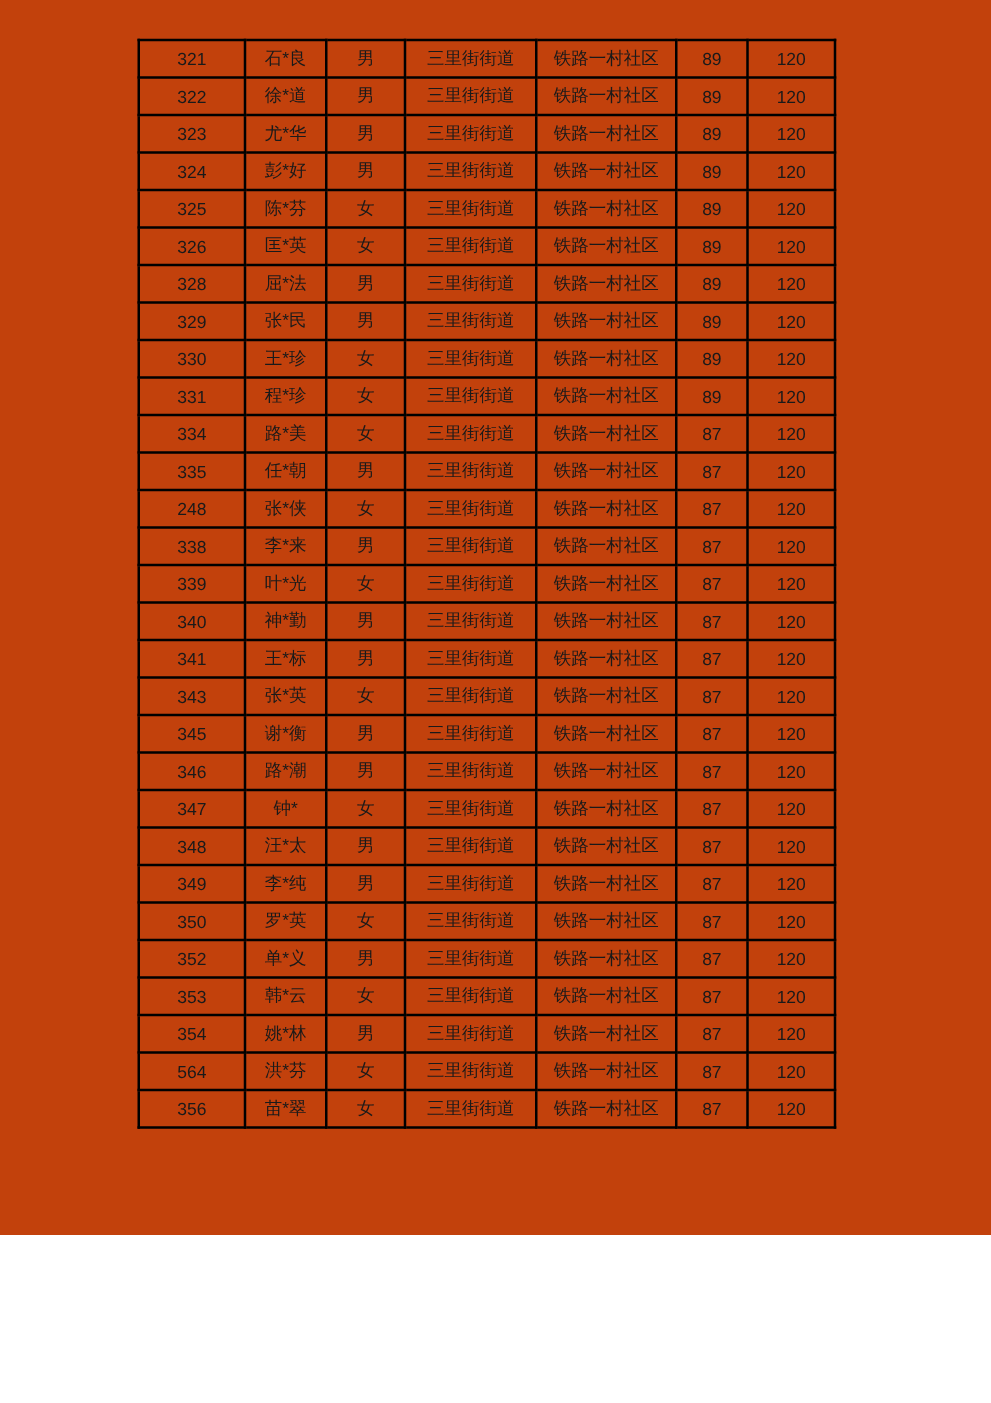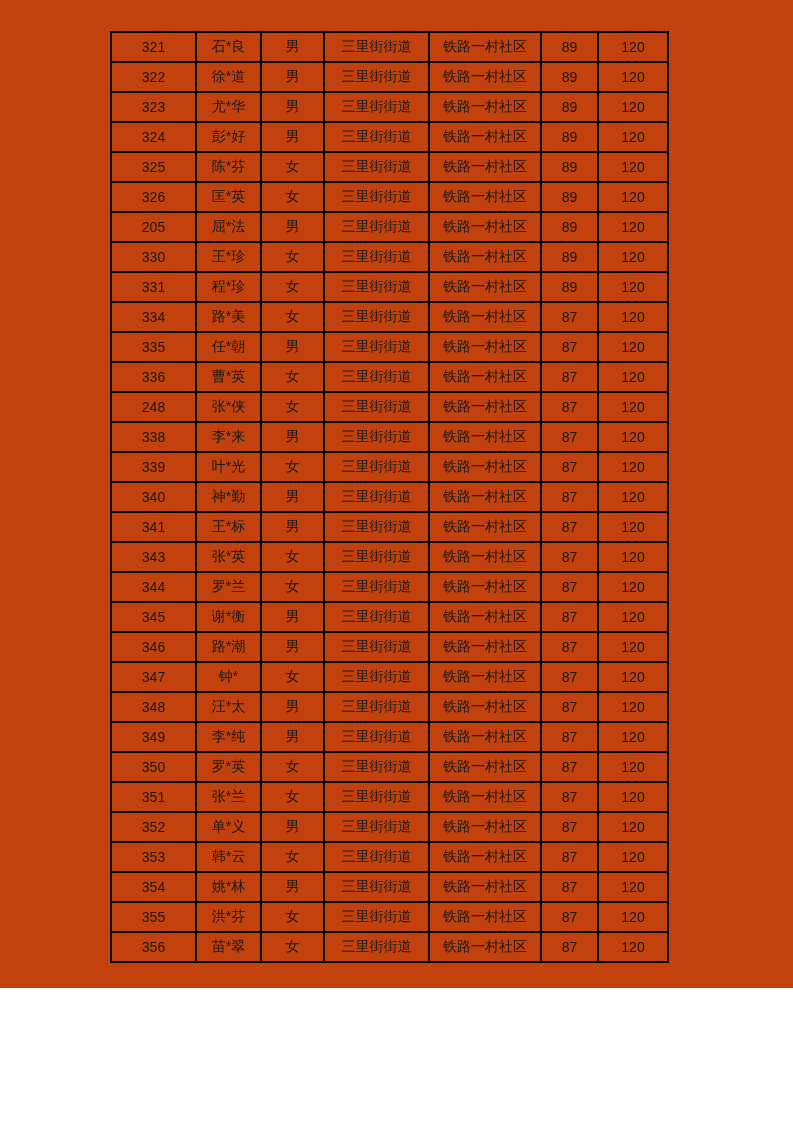--- a/index.html
+++ b/index.html
@@ -98,22 +98,31 @@
         <tr>
           <td>326</td>
           <td>匡*英</td>
           <td>女</td>
           <td>三里街街道</td>
           <td>铁路一村社区</td>
           <td>89</td>
           <td>120</td>
         </tr>
         <tr>
-          <td>205</td>
+          <td>328</td>
           <td>屈*法</td>
+          <td>男</td>
+          <td>三里街街道</td>
+          <td>铁路一村社区</td>
+          <td>89</td>
+          <td>120</td>
+        </tr>
+        <tr>
+          <td>329</td>
+          <td>张*民</td>
           <td>男</td>
           <td>三里街街道</td>
           <td>铁路一村社区</td>
           <td>89</td>
           <td>120</td>
         </tr>
         <tr>
           <td>330</td>
           <td>王*珍</td>
           <td>女</td>
@@ -143,29 +152,20 @@
         <tr>
           <td>335</td>
           <td>任*朝</td>
           <td>男</td>
           <td>三里街街道</td>
           <td>铁路一村社区</td>
           <td>87</td>
           <td>120</td>
         </tr>
         <tr>
-          <td>336</td>
-          <td>曹*英</td>
-          <td>女</td>
-          <td>三里街街道</td>
-          <td>铁路一村社区</td>
-          <td>87</td>
-          <td>120</td>
-        </tr>
-        <tr>
           <td>248</td>
           <td>张*侠</td>
           <td>女</td>
           <td>三里街街道</td>
           <td>铁路一村社区</td>
           <td>87</td>
           <td>120</td>
         </tr>
         <tr>
           <td>338</td>
@@ -206,29 +206,20 @@
         <tr>
           <td>343</td>
           <td>张*英</td>
           <td>女</td>
           <td>三里街街道</td>
           <td>铁路一村社区</td>
           <td>87</td>
           <td>120</td>
         </tr>
         <tr>
-          <td>344</td>
-          <td>罗*兰</td>
-          <td>女</td>
-          <td>三里街街道</td>
-          <td>铁路一村社区</td>
-          <td>87</td>
-          <td>120</td>
-        </tr>
-        <tr>
           <td>345</td>
           <td>谢*衡</td>
           <td>男</td>
           <td>三里街街道</td>
           <td>铁路一村社区</td>
           <td>87</td>
           <td>120</td>
         </tr>
         <tr>
           <td>346</td>
@@ -269,29 +260,20 @@
         <tr>
           <td>350</td>
           <td>罗*英</td>
           <td>女</td>
           <td>三里街街道</td>
           <td>铁路一村社区</td>
           <td>87</td>
           <td>120</td>
         </tr>
         <tr>
-          <td>351</td>
-          <td>张*兰</td>
-          <td>女</td>
-          <td>三里街街道</td>
-          <td>铁路一村社区</td>
-          <td>87</td>
-          <td>120</td>
-        </tr>
-        <tr>
           <td>352</td>
           <td>单*义</td>
           <td>男</td>
           <td>三里街街道</td>
           <td>铁路一村社区</td>
           <td>87</td>
           <td>120</td>
         </tr>
         <tr>
           <td>353</td>
@@ -305,21 +287,21 @@
         <tr>
           <td>354</td>
           <td>姚*林</td>
           <td>男</td>
           <td>三里街街道</td>
           <td>铁路一村社区</td>
           <td>87</td>
           <td>120</td>
         </tr>
         <tr>
-          <td>355</td>
+          <td>564</td>
           <td>洪*芬</td>
           <td>女</td>
           <td>三里街街道</td>
           <td>铁路一村社区</td>
           <td>87</td>
           <td>120</td>
         </tr>
         <tr>
           <td>356</td>
           <td>苗*翠</td>

